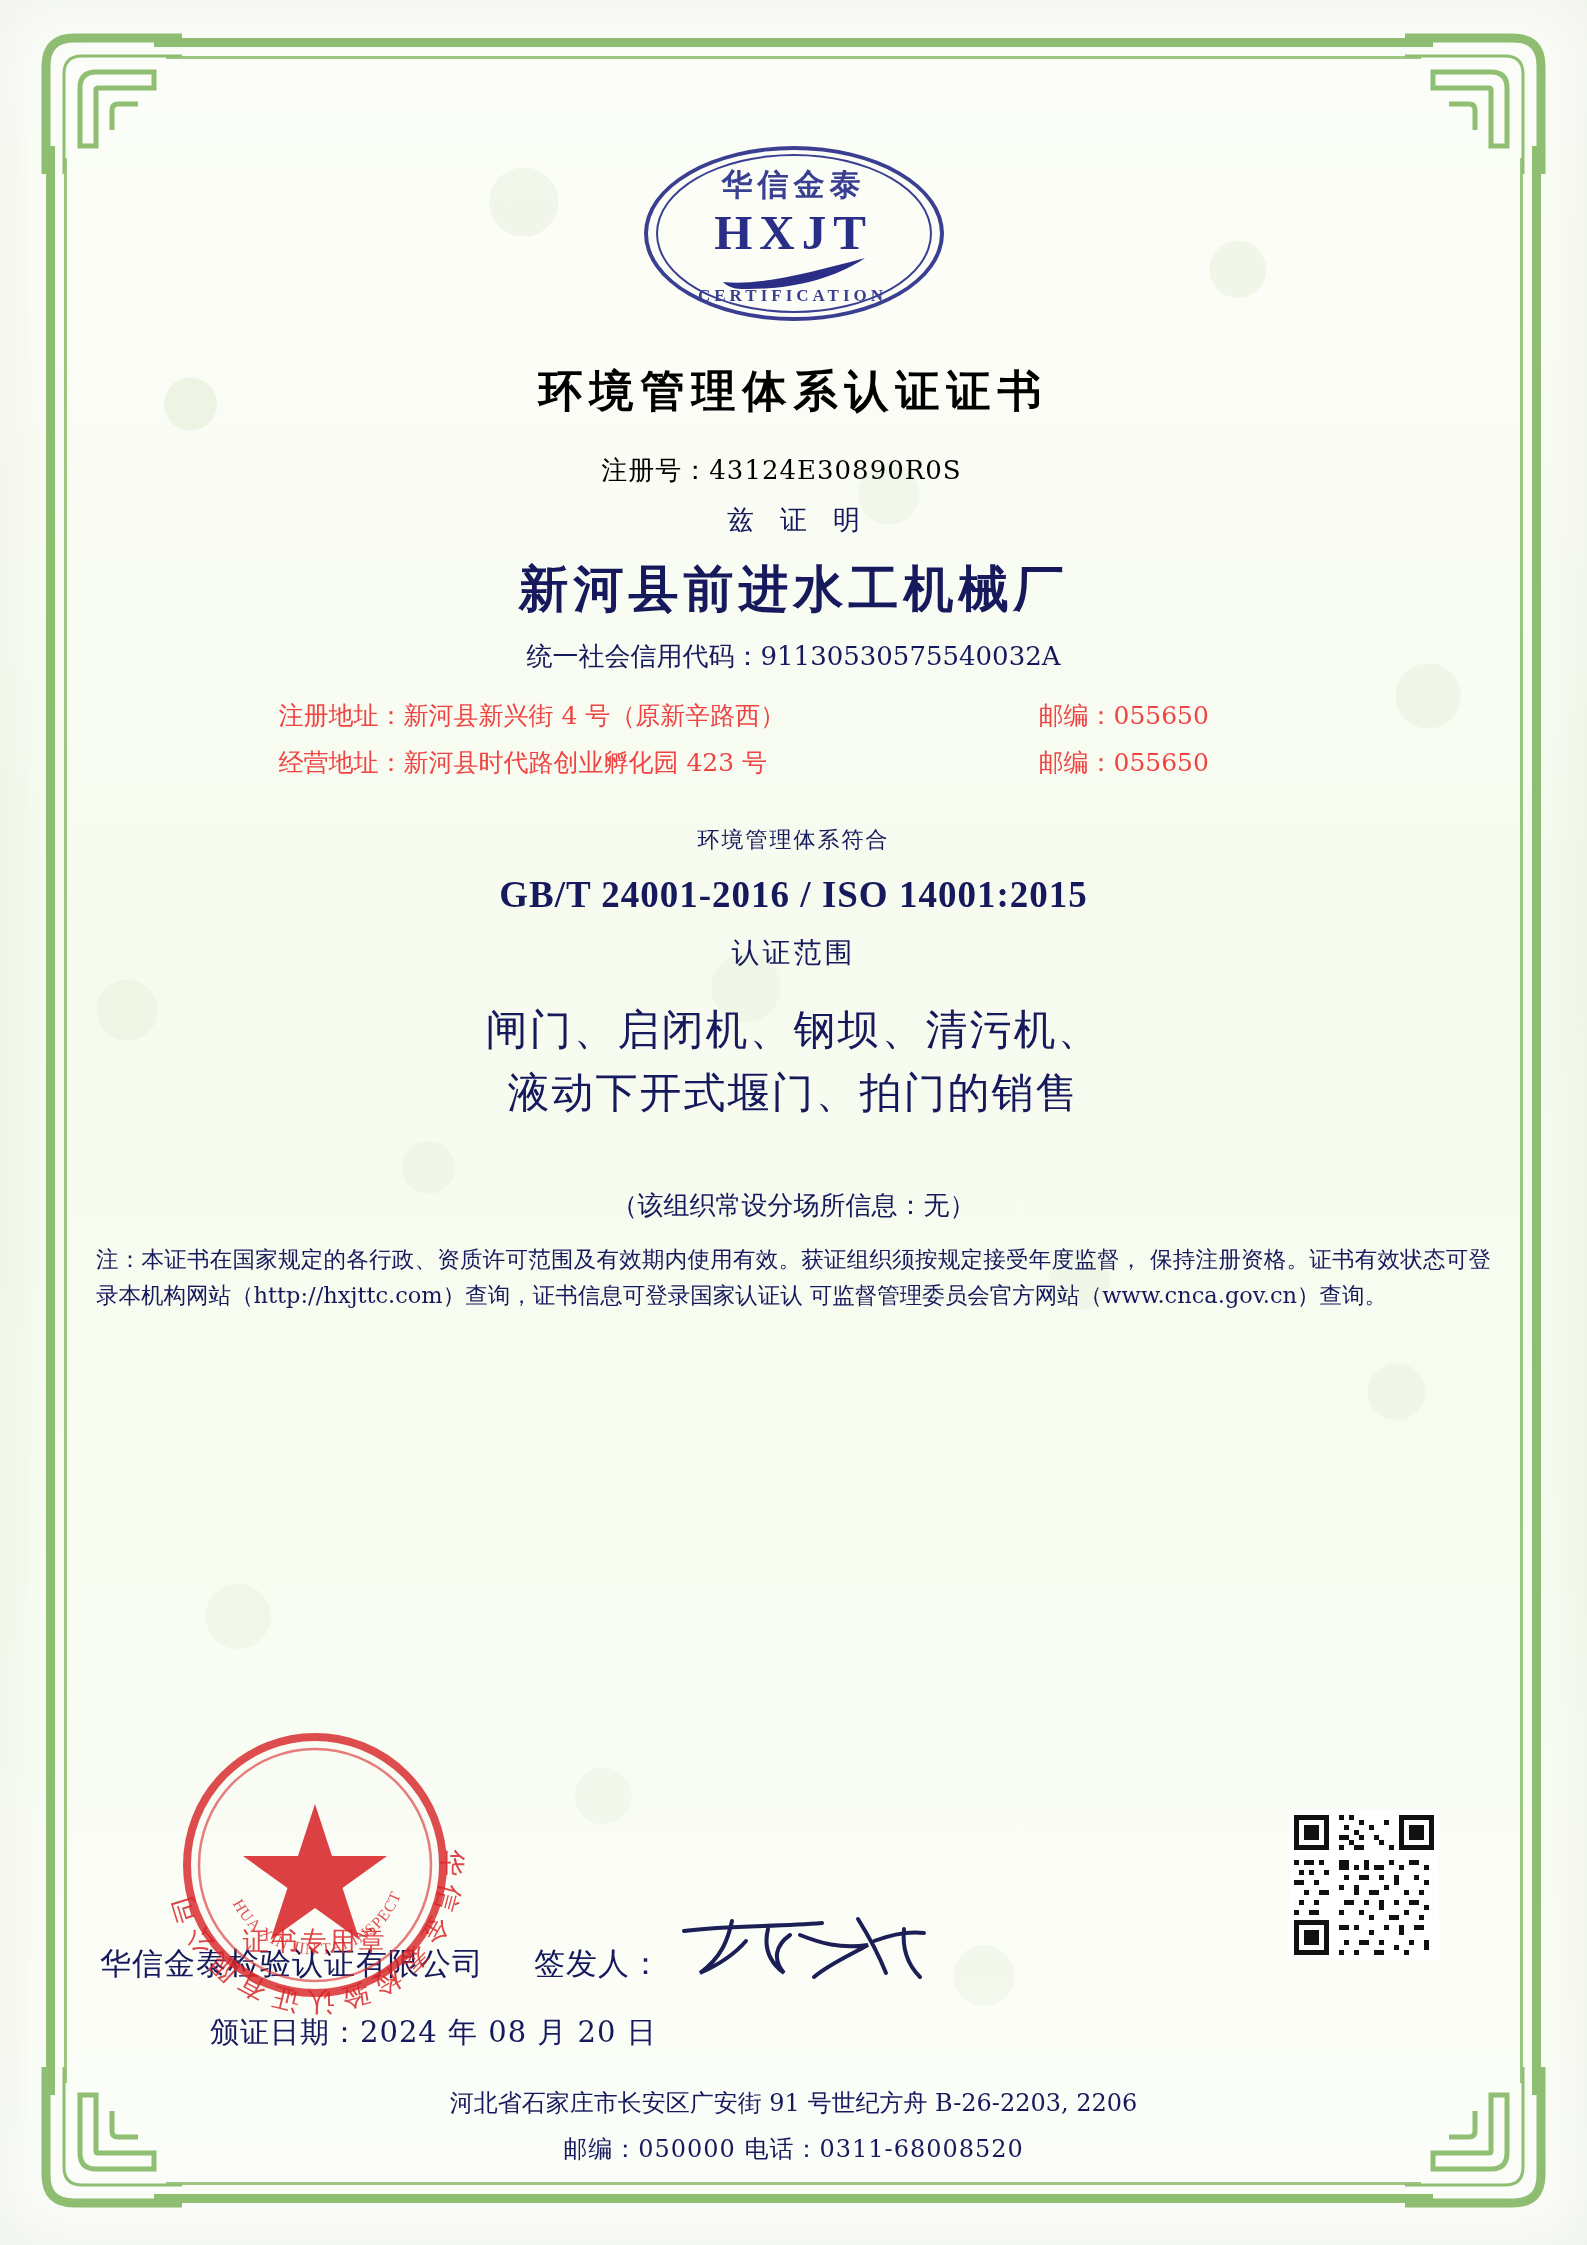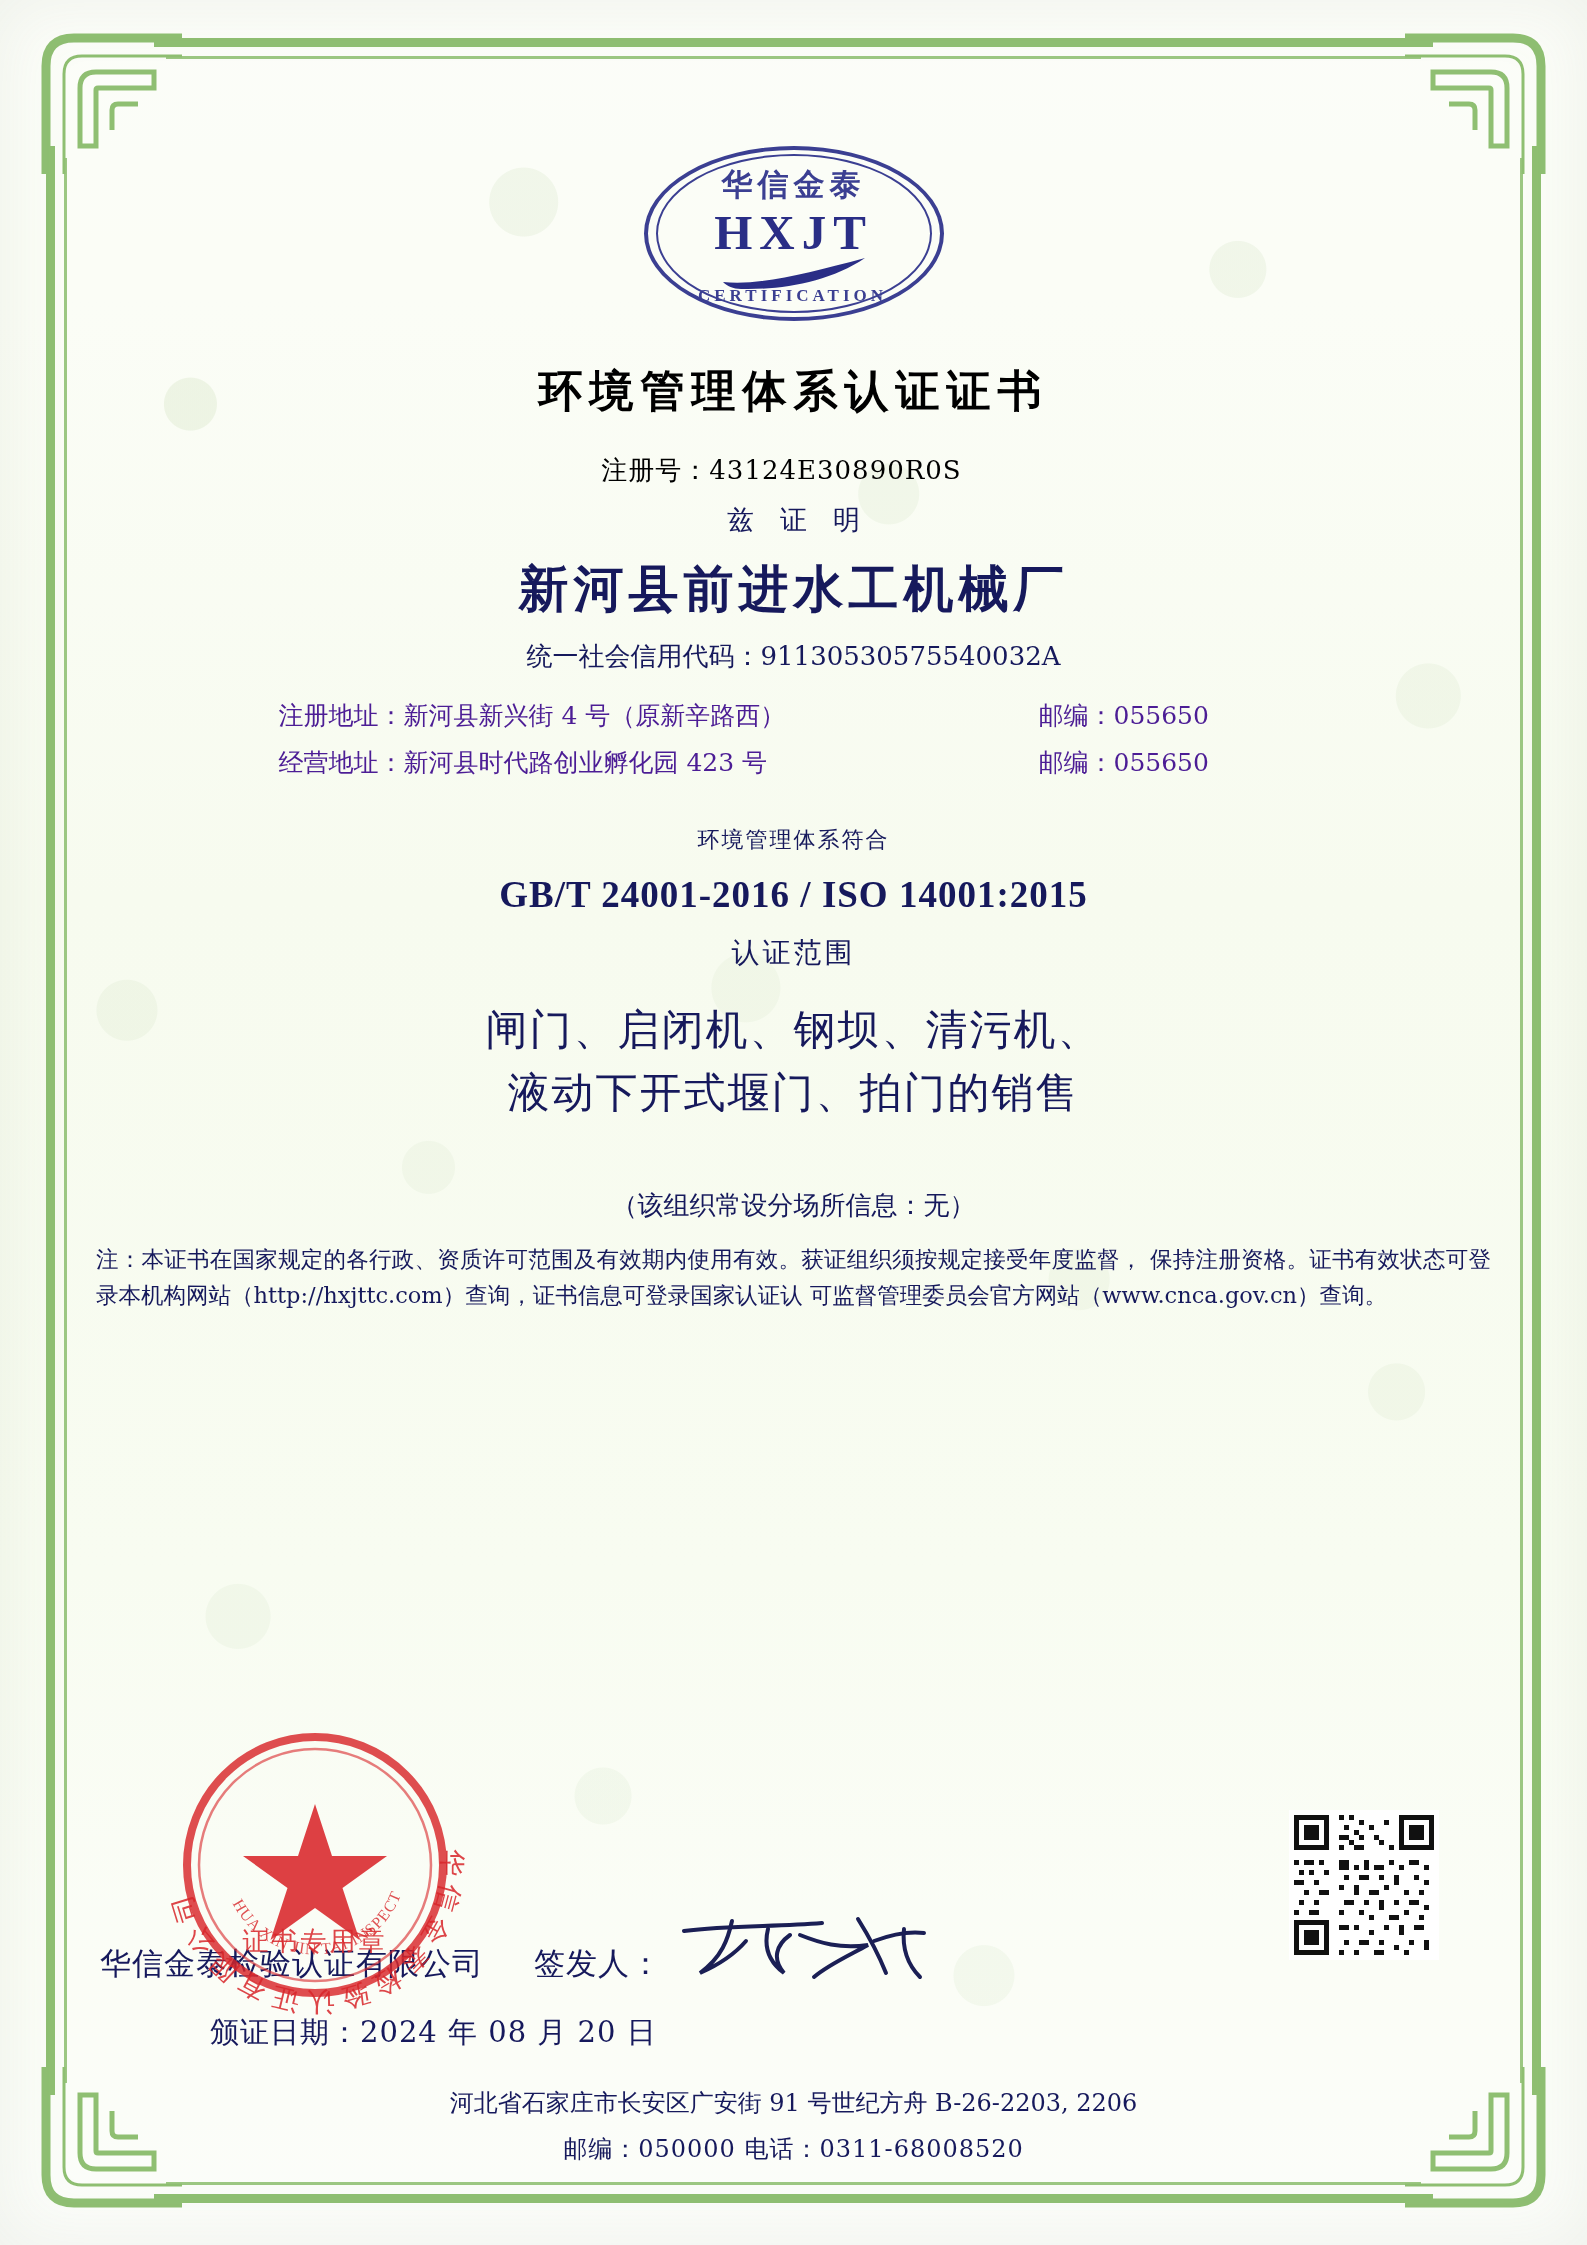--- a/index.html
+++ b/index.html
@@ -200,21 +200,21 @@
     margin-top: 16px;
     font-size: 26px;
     font-family: "DejaVu Serif", serif;
     color: #16195c;
   }
 
   .addr-block {
     margin-top: 25px;
     font-size: 25px;
     font-family: "DejaVu Serif", serif;
-    color: #4c1d95;
+    color: #ef4444;
   }
   .addr-row {
     display: flex;
     justify-content: center;
     align-items: baseline;
     margin-top: 14px;
   }
   .addr-main {
     width: 820px;
     text-align: left;

